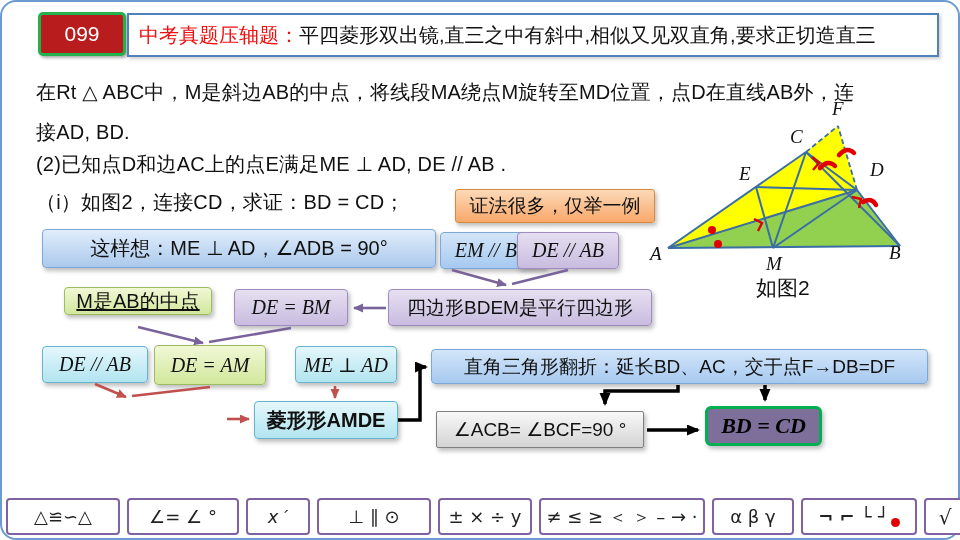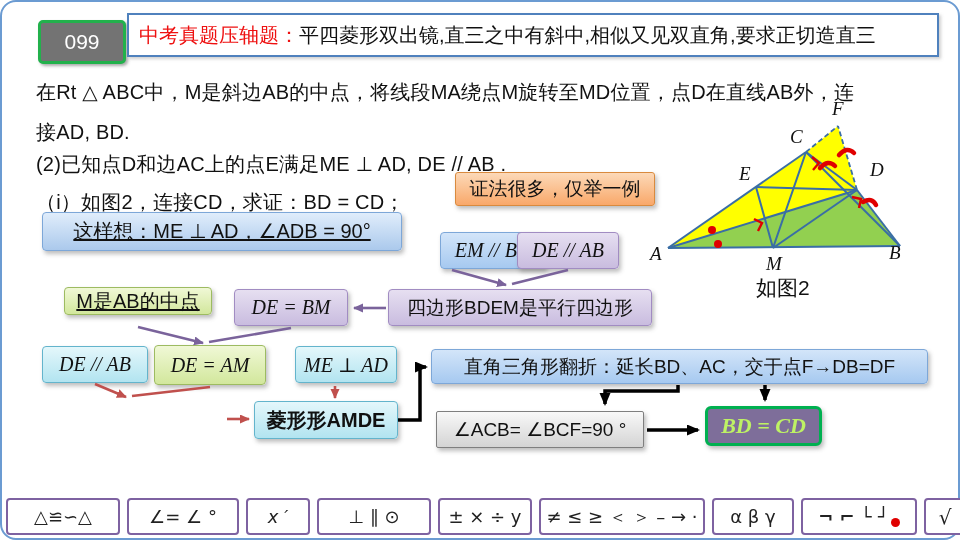--- a/index.html
+++ b/index.html
@@ -1,21 +1,21 @@
 <!DOCTYPE html>
 <html><head>
 <meta charset="utf-8">
 <style>
   html,body{margin:0;padding:0;background:#e9e9e9;}
   .slide{position:relative;width:960px;height:540px;background:#ffffff;overflow:hidden;
          font-family:"Liberation Sans","DejaVu Sans",sans-serif;color:#111;}
   .frame{position:absolute;inset:0;border:2px solid #6b9bd2;border-radius:16px;pointer-events:none;}
 
   .abs{position:absolute;}
-  .badge{left:38px;top:20px;width:82px;height:38px;background:#737373;border:3px solid #22b14c;
+  .badge{left:38px;top:12px;width:82px;height:38px;background:#b91c1c;border:3px solid #22b14c;
          border-radius:5px;color:#fff;font-size:21px;display:flex;align-items:center;justify-content:center;
          box-shadow:2px 2px 3px rgba(90,90,90,.5);}
   .titlebox{left:127px;top:13px;width:812px;height:44px;border:2px solid #4f81bd;background:#fff;
             display:flex;align-items:center;padding-left:10px;box-sizing:border-box;font-size:20px;
             box-shadow:2px 2px 3px rgba(120,120,120,.35);white-space:nowrap;}
   .title-red{color:#ee1111;}
 
   .bodyline{left:36px;width:905px;font-size:20px;white-space:nowrap;letter-spacing:.2px;}
 
   .box{position:absolute;border-radius:4px;display:flex;align-items:center;justify-content:center;
@@ -23,21 +23,21 @@
        white-space:nowrap;padding:0 6px;}
   .math{font-family:"Liberation Serif","DejaVu Serif",serif;font-style:italic;}
   .blue  {background:linear-gradient(#e0edfb,#abc9ec);border:1px solid #7da7d8;}
   .blue2 {background:linear-gradient(#d3e5f9,#a6c9f0);border:1px solid #7da7d8;}
   .purple{background:linear-gradient(#e6dff1,#c9bcdf);border:1px solid #a violet;}
   .purple{background:linear-gradient(#e6dff1,#c9bcdf);border:1px solid #a18cc2;}
   .green {background:linear-gradient(#f0f8d6,#d2e79c);border:1px solid #9dbb61;}
   .cyan  {background:linear-gradient(#e4f7fb,#b2e4f0);border:1px solid #63b4cc;}
   .orange{background:linear-gradient(#fcd9b8,#f9a86a);border:1px solid #d98a3e;border-radius:3px;}
   .grayb {background:linear-gradient(#f8f8f8,#d4d4d4);border:1px solid #7f7f7f;border-radius:2px;}
-  .concl {background:#7e6e9a;border:3px solid #00b050;border-radius:6px;color:#bef264;
+  .concl {background:#7e6e9a;border:3px solid #00b050;border-radius:6px;color:#000000;
           font-weight:bold;font-size:22px;}
 
   .caption{font-size:21px;}
 
   .toolbar{position:absolute;left:6px;bottom:5px;height:37px;display:flex;gap:7px;}
   .tbtn{border:2px solid #7e62a1;border-radius:4px;background:#fff;display:flex;align-items:center;
         justify-content:center;font-size:18px;color:#222;box-sizing:border-box;height:37px;
         font-family:"DejaVu Sans",sans-serif;white-space:nowrap;}
   .tbtn:nth-child(1){width:114px;}
   .tbtn:nth-child(2){width:112px;}
@@ -66,23 +66,23 @@
   <div class="abs titlebox">
     <span class="title-red">中考真题压轴题：</span>
     <span>平四菱形双出镜,直三之中有斜中,相似又见双直角,要求正切造直三</span>
   </div>
 
   <div class="abs bodyline" style="top:79px;">在Rt △ ABC中，M是斜边AB的中点，将线段MA绕点M旋转至MD位置，点D在直线AB外，连</div>
   <div class="abs bodyline" style="top:119px;">接AD, BD.</div>
   <div class="abs bodyline" style="top:151px;">(2)已知点D和边AC上的点E满足ME ⊥ AD, DE // AB .</div>
   <div class="abs bodyline" style="top:189px;">（i）如图2，连接CD，求证：BD = CD；</div>
 
-  <div class="box orange" style="left:455px;top:172px;width:200px;height:34px;font-size:19px;">证法很多，仅举一例</div>
+  <div class="box orange" style="left:455px;top:189px;width:200px;height:34px;font-size:19px;">证法很多，仅举一例</div>
 
-  <div class="box blue" style="left:42px;top:212px;width:360px;height:39px;text-decoration:underline;">这样想：ME ⊥ AD，∠ADB = 90°</div>
+  <div class="box blue" style="left:42px;top:229px;width:394px;height:39px;">这样想：ME ⊥ AD，∠ADB = 90°</div>
   <div class="box blue2 math" style="left:400px;top:232px;width:106px;height:37px;margin-left:40px;">EM // BD</div>
   <div class="box purple math" style="left:517px;top:232px;width:102px;height:37px;">DE // AB</div>
 
   <div class="box green" style="left:64px;top:287px;width:148px;height:28px;text-decoration:underline;">M是AB的中点</div>
   <div class="box purple math" style="left:234px;top:289px;width:114px;height:37px;">DE = BM</div>
   <div class="box purple" style="left:388px;top:289px;width:264px;height:37px;font-size:19px;">四边形BDEM是平行四边形</div>
 
   <div class="box cyan math" style="left:42px;top:346px;width:106px;height:37px;">DE // AB</div>
   <div class="box green math" style="left:154px;top:345px;width:112px;height:40px;">DE = AM</div>
   <div class="box cyan math" style="left:295px;top:346px;width:102px;height:37px;">ME ⊥ AD</div>

